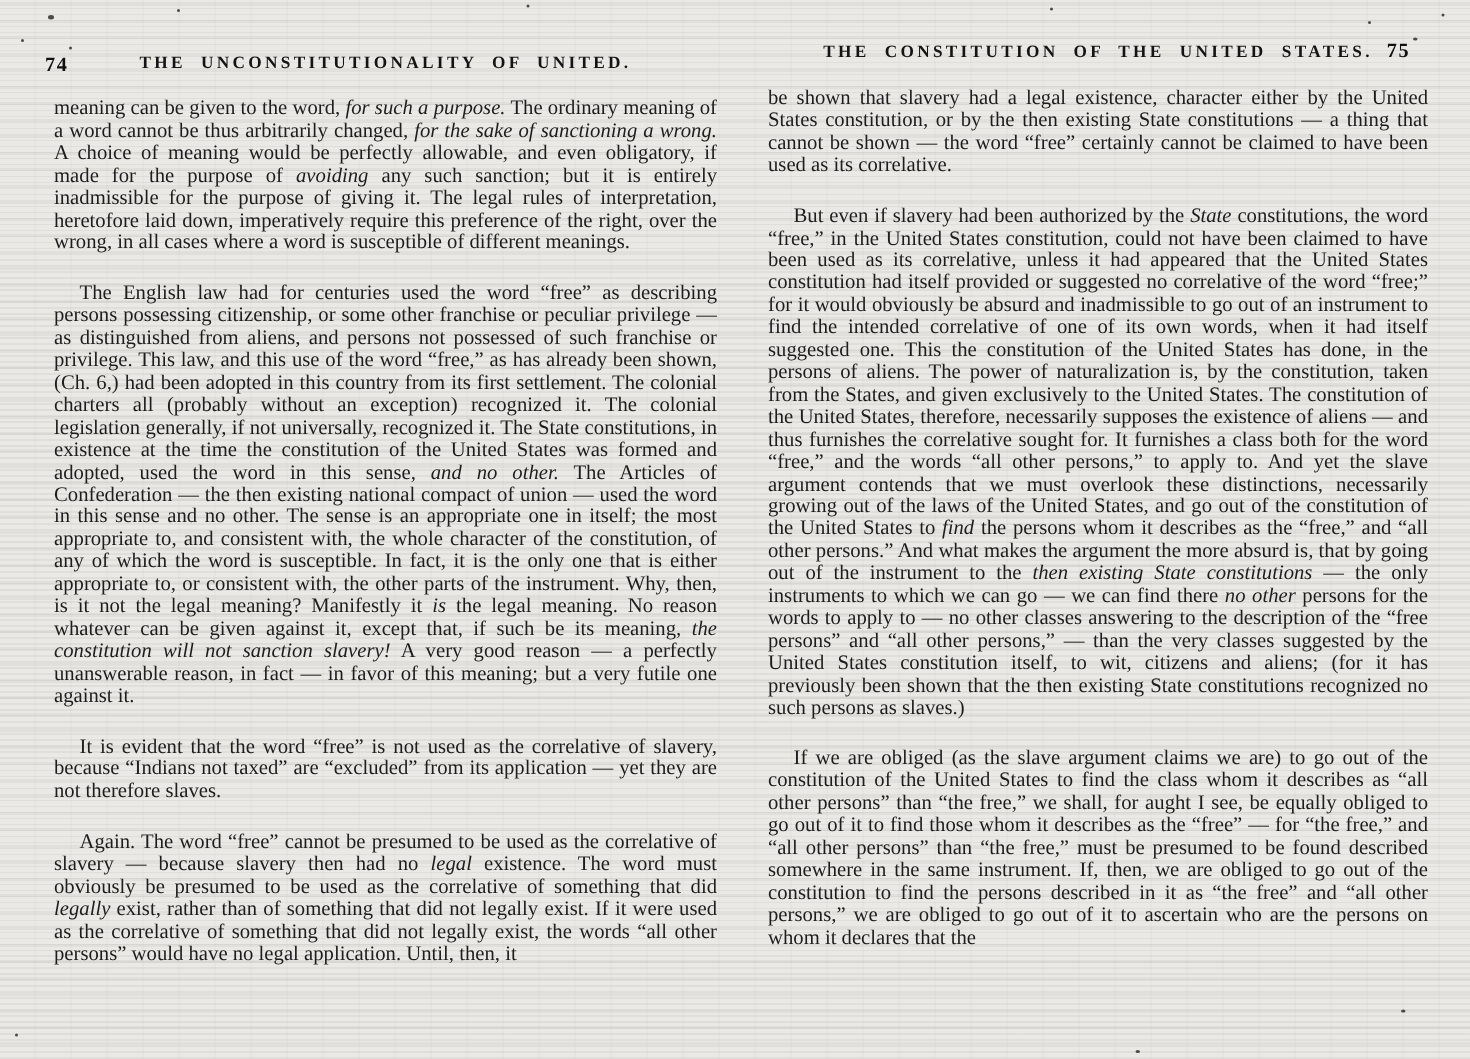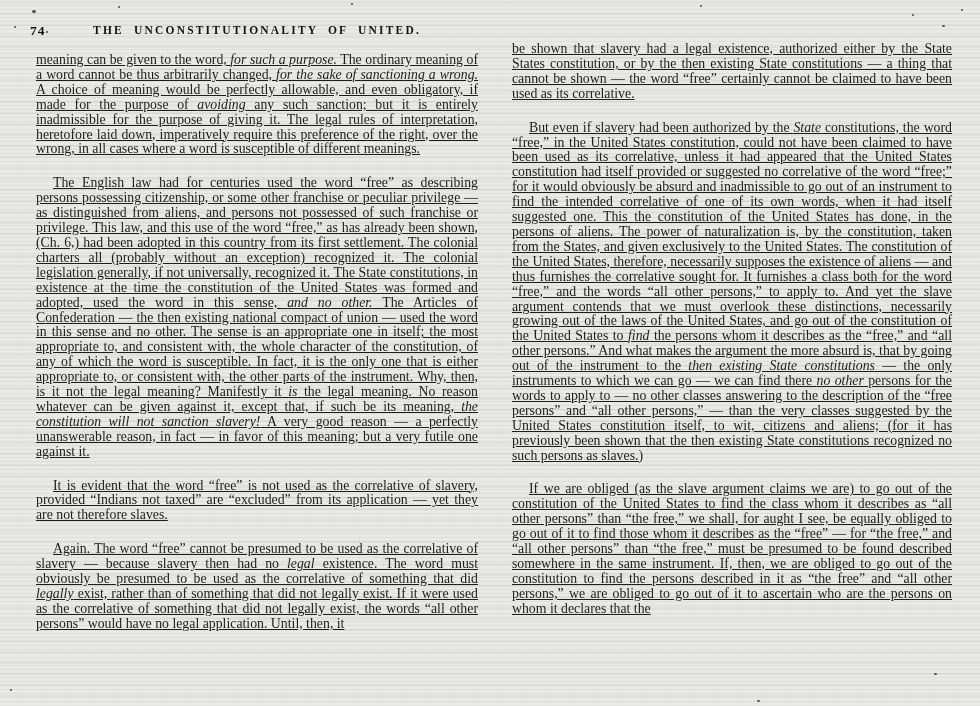--- a/index.html
+++ b/index.html
@@ -17,21 +17,21 @@
       repeating-linear-gradient(90deg,
         transparent 0px, transparent 23px,
         rgba(200,200,195,0.12) 23px, rgba(200,200,195,0.12) 24px);
     overflow: hidden;
     position: relative;
     color: #1c1c1c;
   }
   .spread { position: absolute; inset: 0; }
 
   .page { position: absolute; }
-  .page-left  { left: 36px;  top: 24px; width: 442px; }
+  .page-left  { left: 36px;  top: 36px; width: 442px; }
   .page-right { left: 512px; top: 29px; width: 440px; }
 
   .page-header {
     position: relative;
     height: 16px;
   }
   .running-title {
     position: absolute;
     left: 0; right: 0;
     text-align: center;
@@ -53,21 +53,21 @@
   .page-number.num-right { right: 12px; top: -3px; }
 
   .page-body {
     margin-top: 13px;
     text-align: justify;
     font-size: 13.8px;
     line-height: 14.9px;
     color: #1d1d1d;
     text-rendering: optimizeLegibility;
   }
-  .para { margin: 0; text-decoration: underline; }
+  .para { margin: 0; }
   .para.ind { text-indent: 17px; margin-top: 19px; }
   .para em { font-style: italic; }
 
   
   .speck {
     position: absolute;
     background: #4a4a46;
     border-radius: 50%;
     pointer-events: none;
   }
@@ -78,28 +78,32 @@
 <div class="spread">
 
   <div class="page page-left">
     <div class="page-header">
       <span class="page-number num-left">74</span>
       <span class="running-title">THE UNCONSTITUTIONALITY OF UNITED.</span>
     </div>
     <div class="page-body">
         <p class="para"><span>meaning can be given to the word, </span><em>for such a purpose.</em><span> The ordinary meaning of a word cannot be thus arbitrarily changed, </span><em>for the sake of sanctioning a wrong.</em><span> A choice of meaning would be perfectly allowable, and even obligatory, if made for the purpose of </span><em>avoiding</em><span> any such sanction; but it is entirely inadmissible for the purpose of giving it. The legal rules of interpretation, heretofore laid down, imperatively require this preference of the right, over the wrong, in all cases where a word is susceptible of different meanings.</span></p>
         <p class="para ind"><span>The English law had for centuries used the word “free” as describing persons possessing citizenship, or some other franchise or peculiar privilege — as distinguished from aliens, and persons not possessed of such franchise or privilege. This law, and this use of the word “free,” as has already been shown, (Ch. 6,) had been adopted in this country from its first settlement. The colonial charters all (probably without an exception) recognized it. The colonial legislation generally, if not universally, recognized it. The State constitutions, in existence at the time the constitution of the United States was formed and adopted, used the word in this sense, </span><em>and no other.</em><span> The Articles of Confederation — the then existing national compact of union — used the word in this sense and no other. The sense is an appropriate one in itself; the most appropriate to, and consistent with, the whole character of the constitution, of any of which the word is susceptible. In fact, it is the only one that is either appropriate to, or consistent with, the other parts of the instrument. Why, then, is it not the legal meaning? Manifestly it </span><em>is</em><span> the legal meaning. No reason whatever can be given against it, except that, if such be its meaning, </span><em>the constitution will not sanction slavery!</em><span> A very good reason — a perfectly unanswerable reason, in fact — in favor of this meaning; but a very futile one against it.</span></p>
-        <p class="para ind"><span>It is evident that the word “free” is not used as the correlative of slavery, provided “Indians not taxed” are “excluded” from its application — yet they are not therefore slaves.</span></p>
+        <p class="para ind"><span>It is evident that the word “free” is not used as the correlative of slavery, because “Indians not taxed” are “excluded” from its application — yet they are not therefore slaves.</span></p>
         <p class="para ind"><span>Again. The word “free” cannot be presumed to be used as the correlative of slavery — because slavery then had no </span><em>legal</em><span> existence. The word must obviously be presumed to be used as the correlative of something that did </span><em>legally</em><span> exist, rather than of something that did not legally exist. If it were used as the correlative of something that did not legally exist, the words “all other persons” would have no legal application. Until, then, it</span></p>
       </div>
   </div>
 
   <div class="page page-right">
+    <div class="page-header">
+      <span class="running-title">THE CONSTITUTION OF THE UNITED STATES.</span>
+      <span class="page-number num-right">75</span>
+    </div>
     <div class="page-body">
-        <p class="para"><span>be shown that slavery had a legal existence, authorized either by the State States constitution, or by the then existing State constitutions — a thing that cannot be shown — the word “free” certainly cannot be claimed to have been used as its correlative.</span></p>
+        <p class="para"><span>be shown that slavery had a legal existence, character either by the United States constitution, or by the then existing State constitutions — a thing that cannot be shown — the word “free” certainly cannot be claimed to have been used as its correlative.</span></p>
         <p class="para ind"><span>But even if slavery had been authorized by the </span><em>State</em><span> constitutions, the word “free,” in the United States constitution, could not have been claimed to have been used as its correlative, unless it had appeared that the United States constitution had itself provided or suggested no correlative of the word “free;” for it would obviously be absurd and inadmissible to go out of an instrument to find the intended correlative of one of its own words, when it had itself suggested one. This the constitution of the United States has done, in the persons of aliens. The power of naturalization is, by the constitution, taken from the States, and given exclusively to the United States. The constitution of the United States, therefore, necessarily supposes the existence of aliens — and thus furnishes the correlative sought for. It furnishes a class both for the word “free,” and the words “all other persons,” to apply to. And yet the slave argument contends that we must overlook these distinctions, necessarily growing out of the laws of the United States, and go out of the constitution of the United States to </span><em>find</em><span> the persons whom it describes as the “free,” and “all other persons.” And what makes the argument the more absurd is, that by going out of the instrument to the </span><em>then existing State constitutions</em><span> — the only instruments to which we can go — we can find there </span><em>no other</em><span> persons for the words to apply to — no other classes answering to the description of the “free persons” and “all other persons,” — than the very classes suggested by the United States constitution itself, to wit, citizens and aliens; (for it has previously been shown that the then existing State constitutions recognized no such persons as slaves.)</span></p>
         <p class="para ind"><span>If we are obliged (as the slave argument claims we are) to go out of the constitution of the United States to find the class whom it describes as “all other persons” than “the free,” we shall, for aught I see, be equally obliged to go out of it to find those whom it describes as the “free” — for “the free,” and “all other persons” than “the free,” must be presumed to be found described somewhere in the same instrument. If, then, we are obliged to go out of the constitution to find the persons described in it as “the free” and “all other persons,” we are obliged to go out of it to ascertain who are the persons on whom it declares that the</span></p>
       </div>
   </div>
 
   <div class="speck" style="left:32px;  top:10px;  width:4px; height:3px;"></div>
   <div class="speck" style="left:14px;  top:26px;  width:2px; height:2px;"></div>
   <div class="speck" style="left:46px;  top:31px;  width:2px; height:2px;"></div>
   <div class="speck" style="left:118px; top:6px;   width:2px; height:2px;"></div>
   <div class="speck" style="left:351px; top:3px;   width:2px; height:2px;"></div>

